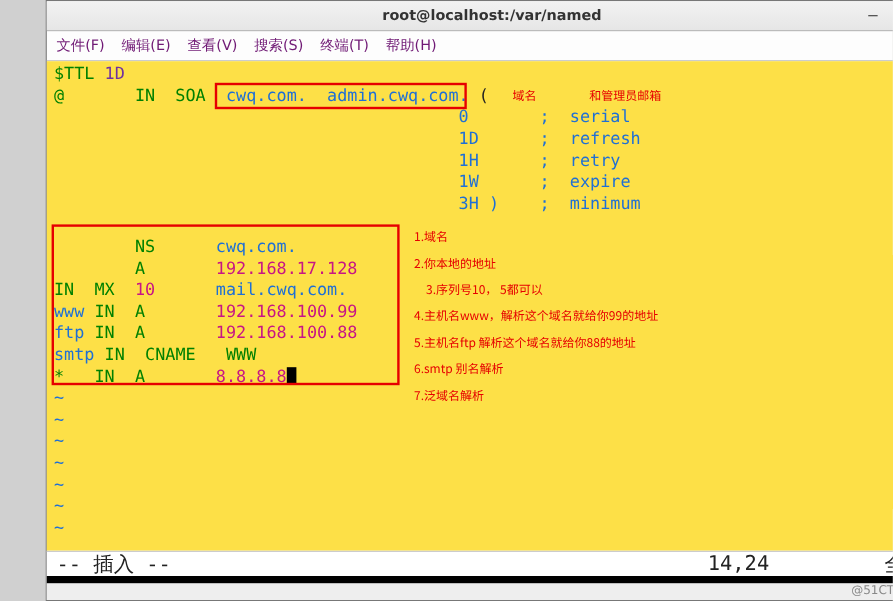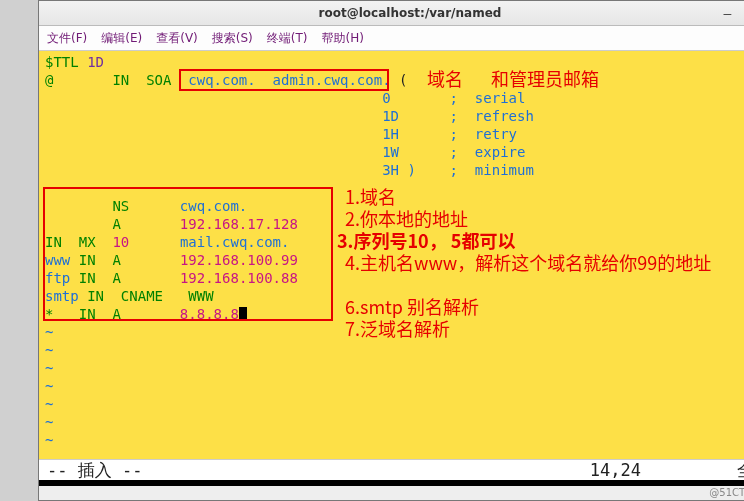--- a/index.html
+++ b/index.html
@@ -78,21 +78,21 @@
   }
   .kw { color: #008000; }   
   .pl { color: #7030a0; }   
   .bl { color: #1e6fd6; }   
   .mg { color: #c71585; }   
   .tilde { color: #1e6fd6; }
   .annot {
     position: absolute;
     color: #e60000;
     font-family: "SimSun", "Noto Sans CJK SC", sans-serif;
-    font-size: 18px;
+    font-size: 10px;
     line-height: 19px;
     white-space: nowrap;
   }
   .redbox {
     position: absolute;
     border: 2px solid #e60000;
     box-sizing: border-box;
   }
   .cursor {
     display:inline-block;
@@ -175,22 +175,23 @@
 </div>
 
     <div class="redbox" style="left:140px; top:18px; width:210px; height:22px;"></div>
     <div class="redbox" style="left:4px; top:136px; width:290px; height:134px;"></div>
 
     <div class="annot" style="left:388px; top:18px;">域名</div>
     <div class="annot" style="left:452px; top:18px;">和管理员邮箱</div>
 
     <div class="annot" style="left:306px; top:136px;">1.域名</div>
     <div class="annot" style="left:306px; top:158px;">2.你本地的地址</div>
-    <div class="annot" style="left:298px; top:180px;font-weight:bold;">3.序列号10， 5都可以</div>
+    <div class="annot" style="left:316px; top:180px;">3.序列号10， 5都可以</div>
     <div class="annot" style="left:306px; top:202px;">4.主机名www，解析这个域名就给你99的地址</div>
+    <div class="annot" style="left:306px; top:224px;">5.主机名ftp    解析这个域名就给你88的地址</div>
     <div class="annot" style="left:306px; top:246px;">6.smtp  别名解析</div>
     <div class="annot" style="left:306px; top:268px;">7.泛域名解析</div>
   </div>
 
   <div class="statusbar">
     <span>-- 插入 --</span>
     <span class="center">14,24</span>
     <span class="right">全部</span>
   </div>
 

